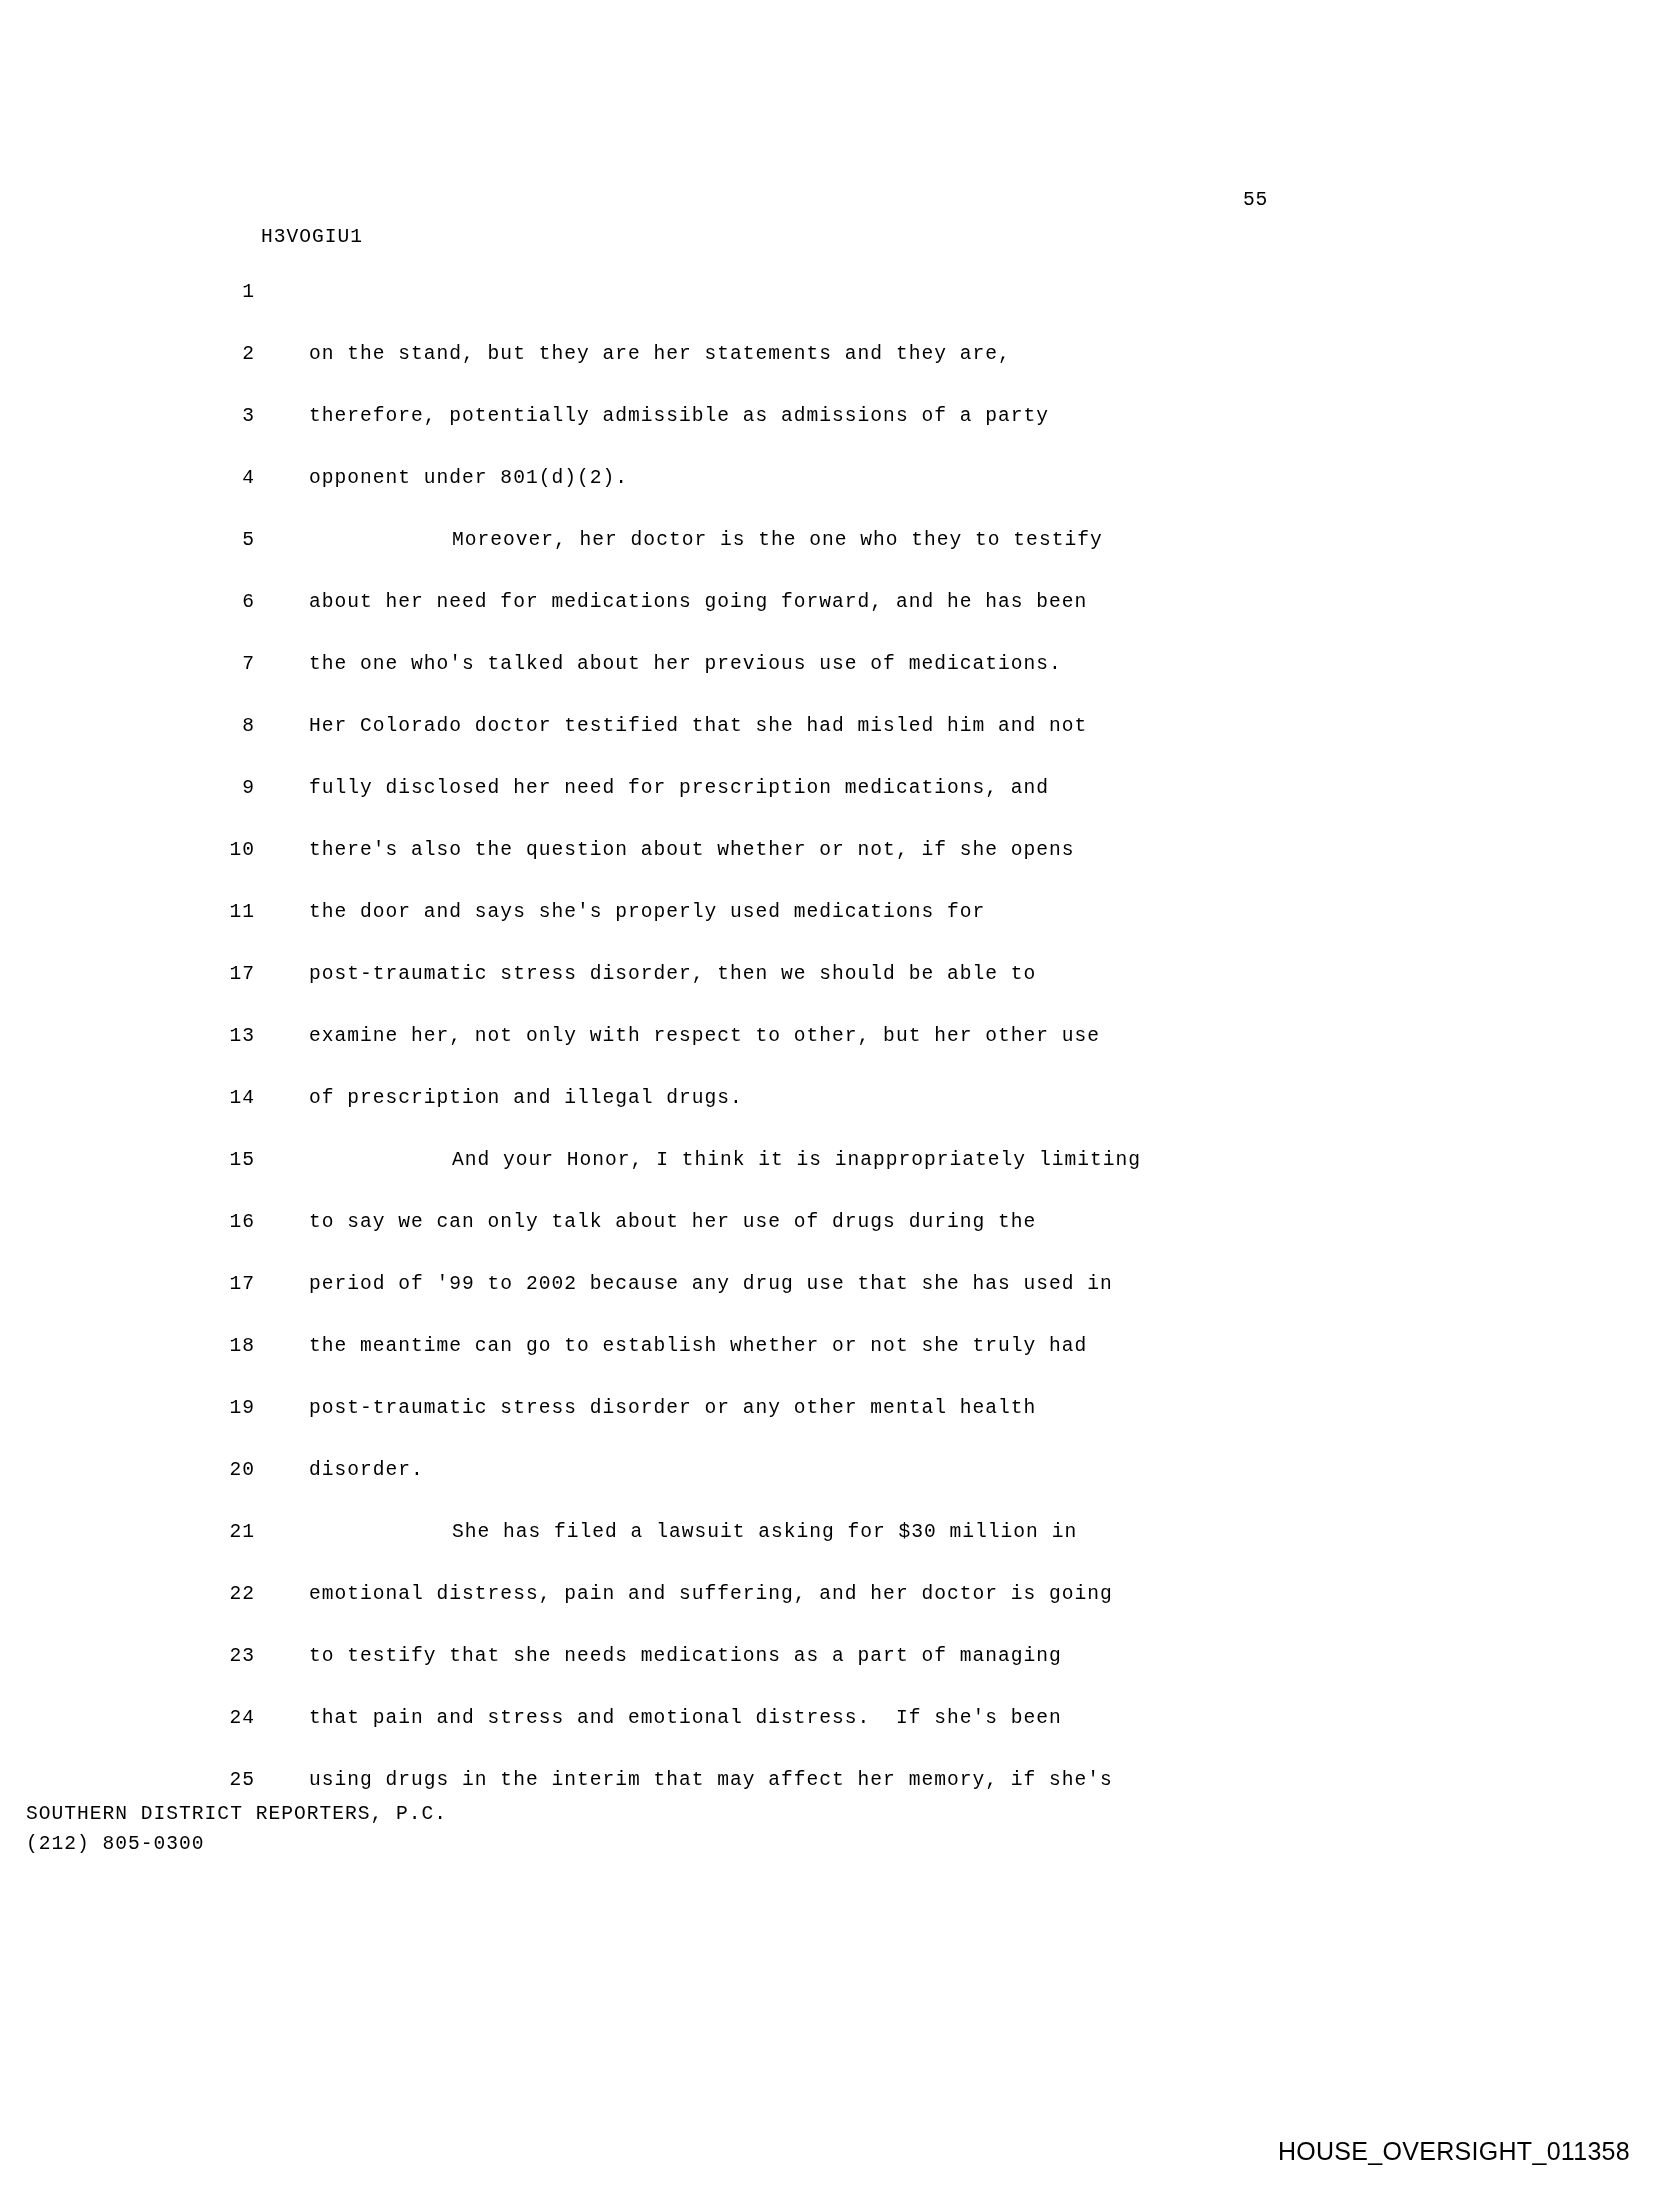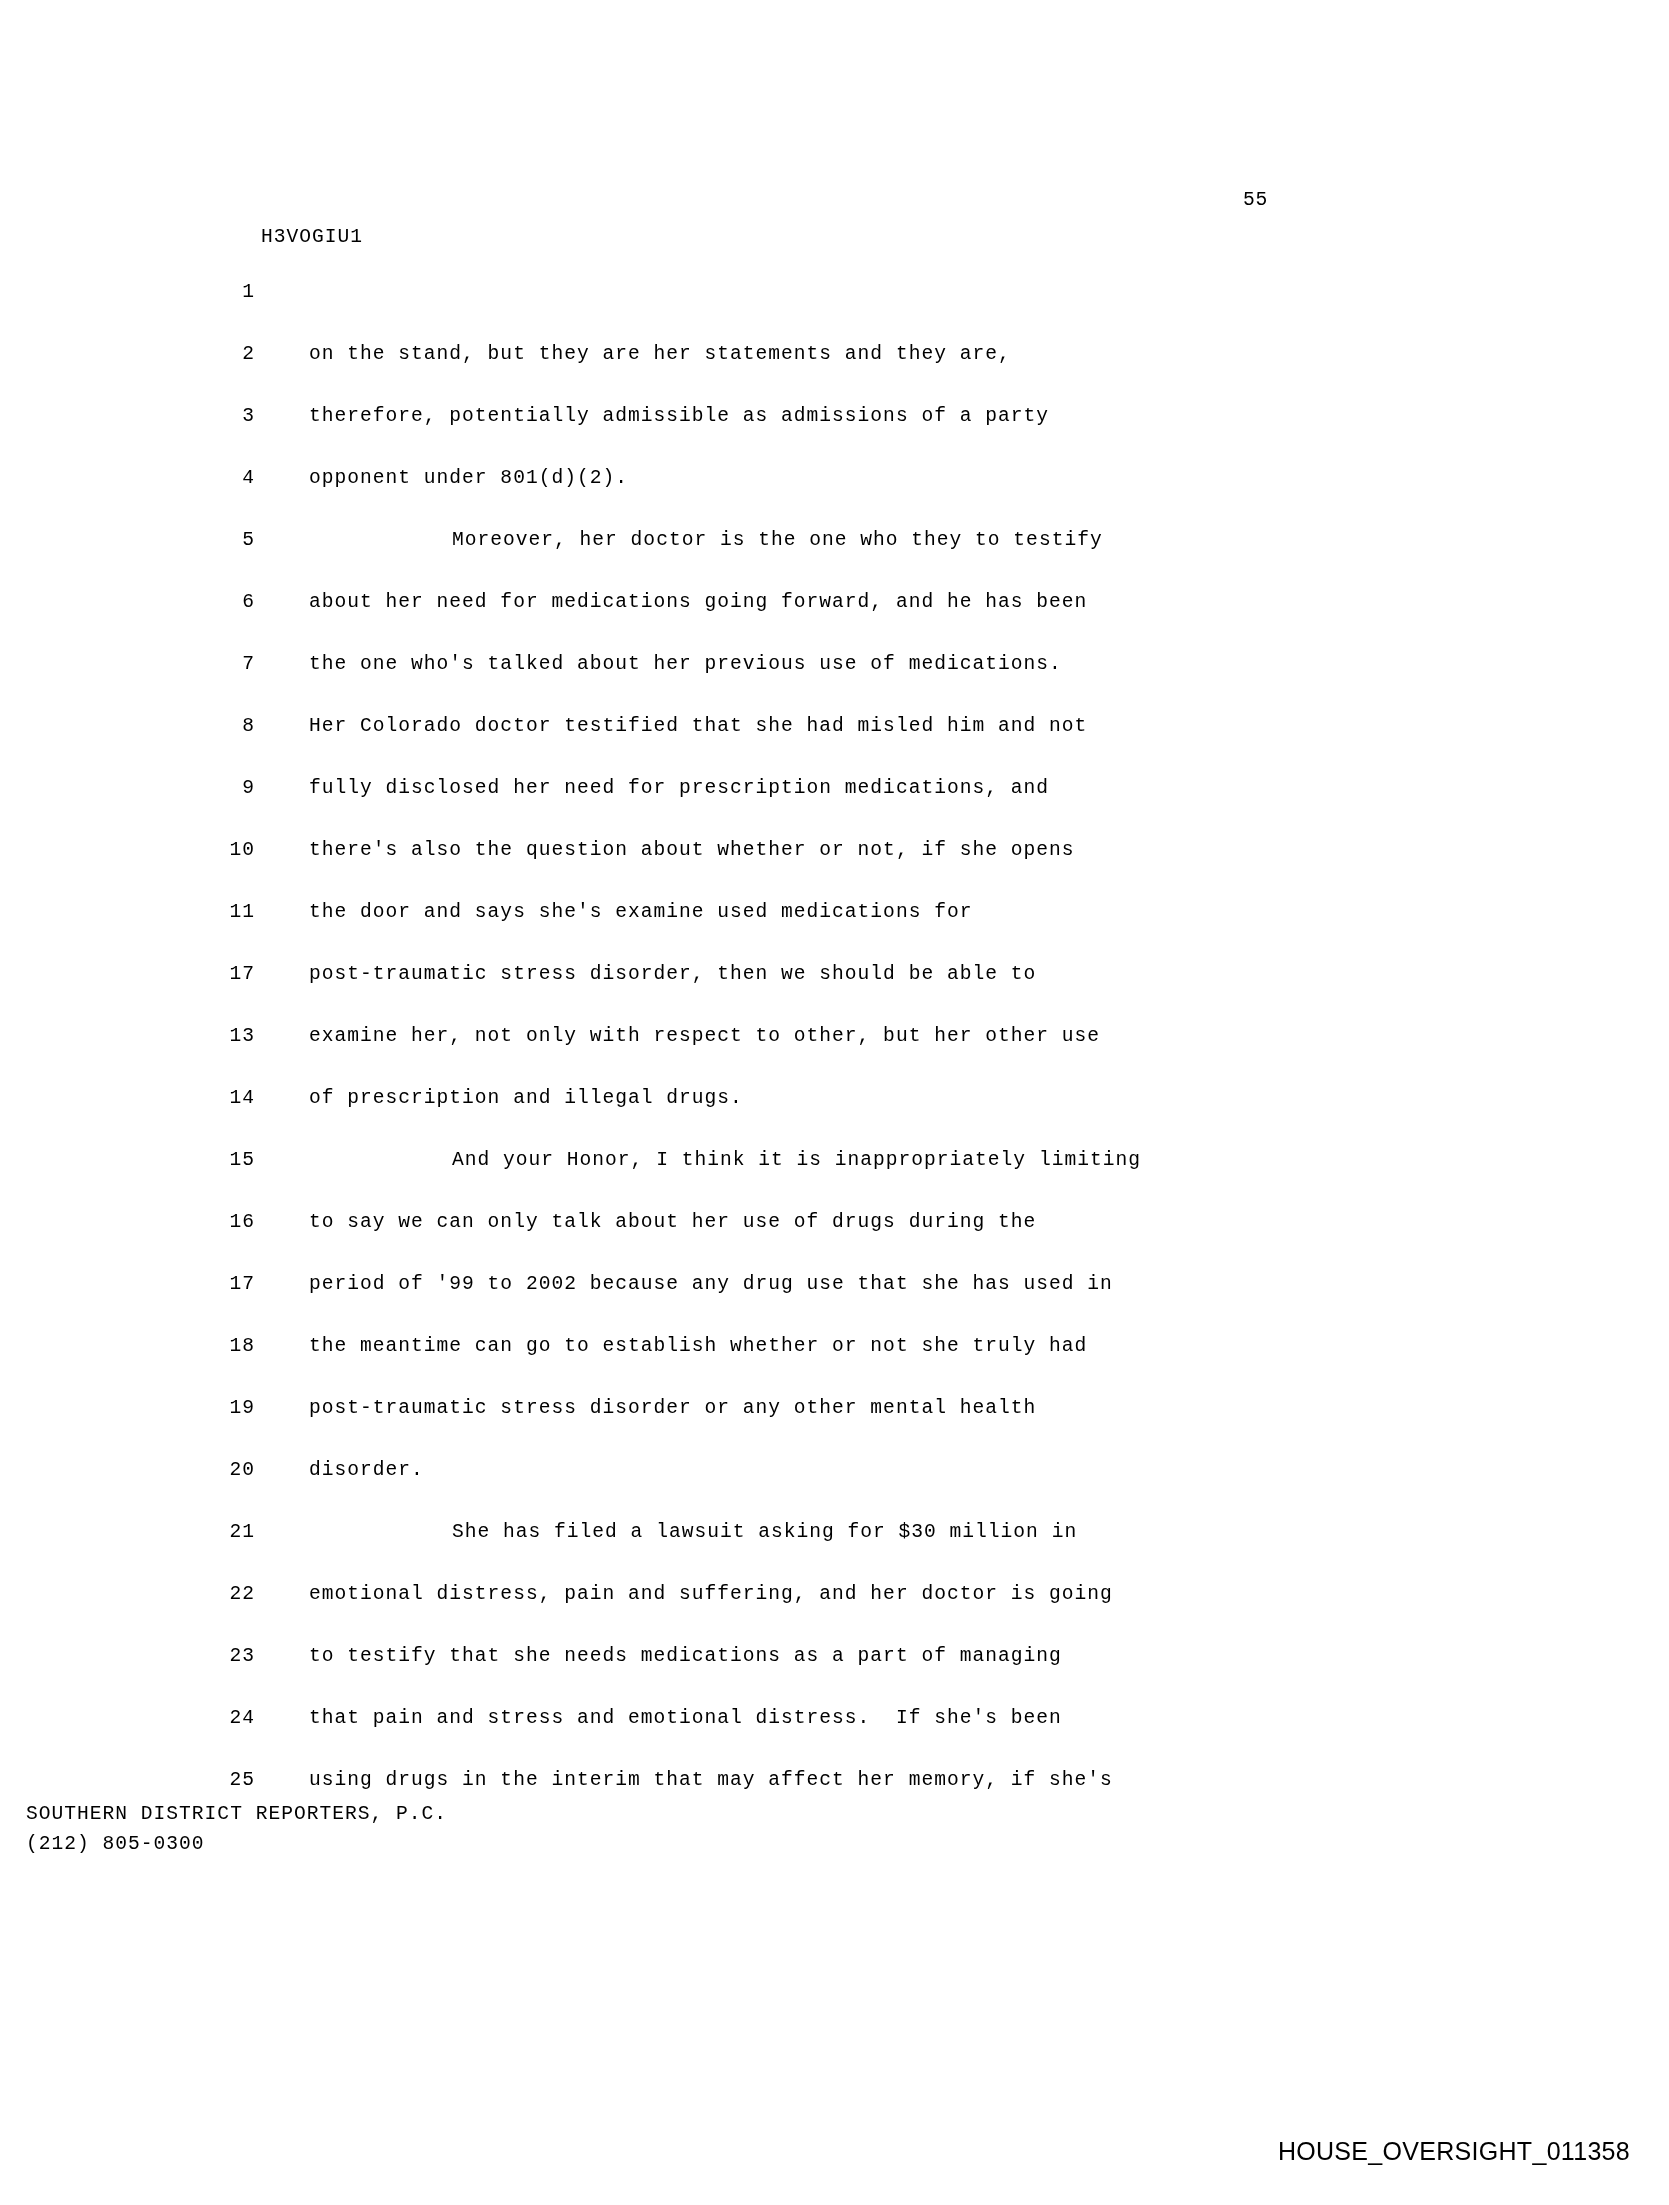--- a/index.html
+++ b/index.html
@@ -135,21 +135,21 @@
       <div class="line-row">
         <span class="line-no">9</span>
         <span class="line-text">fully disclosed her need for prescription medications, and</span>
       </div>
       <div class="line-row">
         <span class="line-no">10</span>
         <span class="line-text">there's also the question about whether or not, if she opens</span>
       </div>
       <div class="line-row">
         <span class="line-no">11</span>
-        <span class="line-text">the door and says she's examine used medications for</span>
+        <span class="line-text">the door and says she's properly used medications for</span>
       </div>
       <div class="line-row">
         <span class="line-no">17</span>
         <span class="line-text">post-traumatic stress disorder, then we should be able to</span>
       </div>
       <div class="line-row">
         <span class="line-no">13</span>
         <span class="line-text">examine her, not only with respect to other, but her other use</span>
       </div>
       <div class="line-row">

